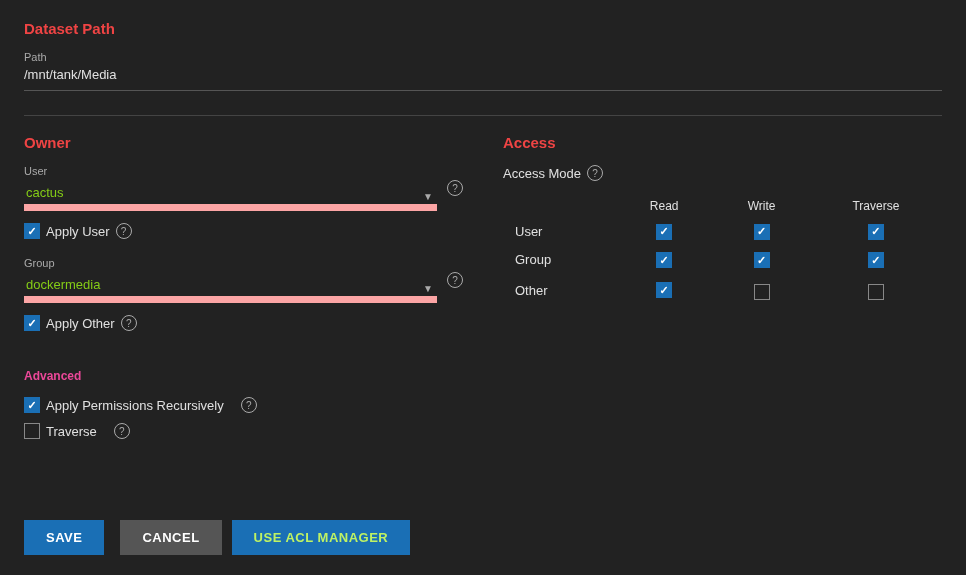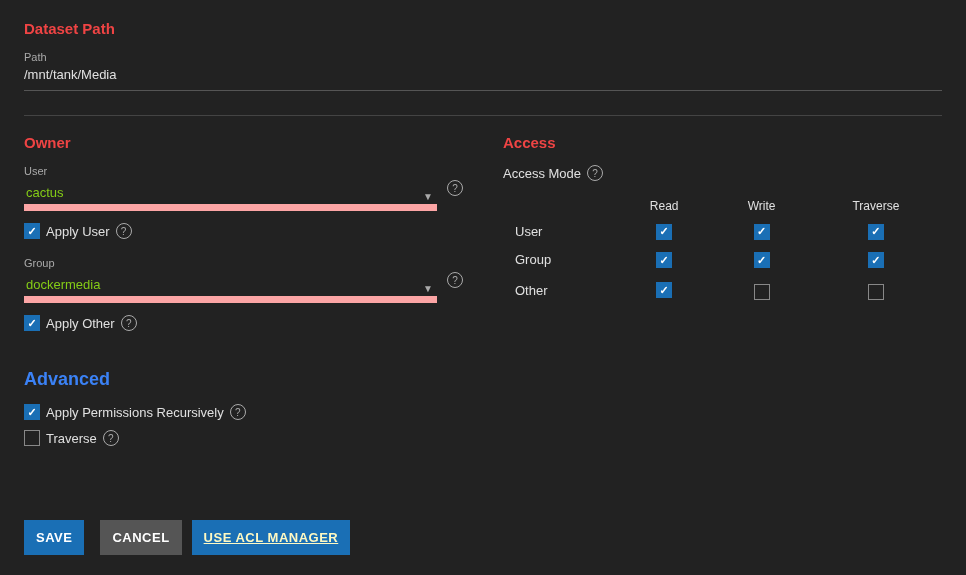--- a/index.html
+++ b/index.html
@@ -180,65 +180,64 @@
     }
     .access-table .row-label {
       color: #e0e0e0;
       font-size: 13px;
     }
     
     .advanced-section {
       margin-top: 20px;
     }
     .advanced-section .section-title {
-      color: #3b82f6;
-      font-size: 18px;
+      color: #ec4899;
+      font-size: 12px;
     }
     .advanced-option {
       display: flex;
       align-items: flex-start;
-      gap: 6px;
+      gap: 17px;
       margin-bottom: 10px;
     }
     .advanced-option label {
       display: flex;
       align-items: center;
       gap: 6px;
       cursor: pointer;
       color: #e0e0e0;
     }
     
     .footer {
       position: absolute;
       bottom: 20px;
       left: 24px;
       display: flex;
       gap: 10px;
     }
     .btn {
-      padding: 10px 12px;
+      padding: 10px 22px;
       font-size: 13px;
       font-weight: bold;
       border: none;
       cursor: pointer;
       letter-spacing: 0.5px;
     }
     .btn-save {
       background: #1a6fb5;
       color: #fff;
     }
     .btn-cancel {
       background: #555;
       color: #fff;
       margin-left: 6px;
     }
     .btn-acl {
       background: #1a6fb5;
-      color: #fef9c3;
-      text-decoration: underline;
+      color: #bef264;
     }
   </style>
 </head>
 <body>
 
 <div class="container">
 
   <div class="path-section">
     <div class="section-title">Dataset Path</div>
     <div class="field-label">Path</div>

